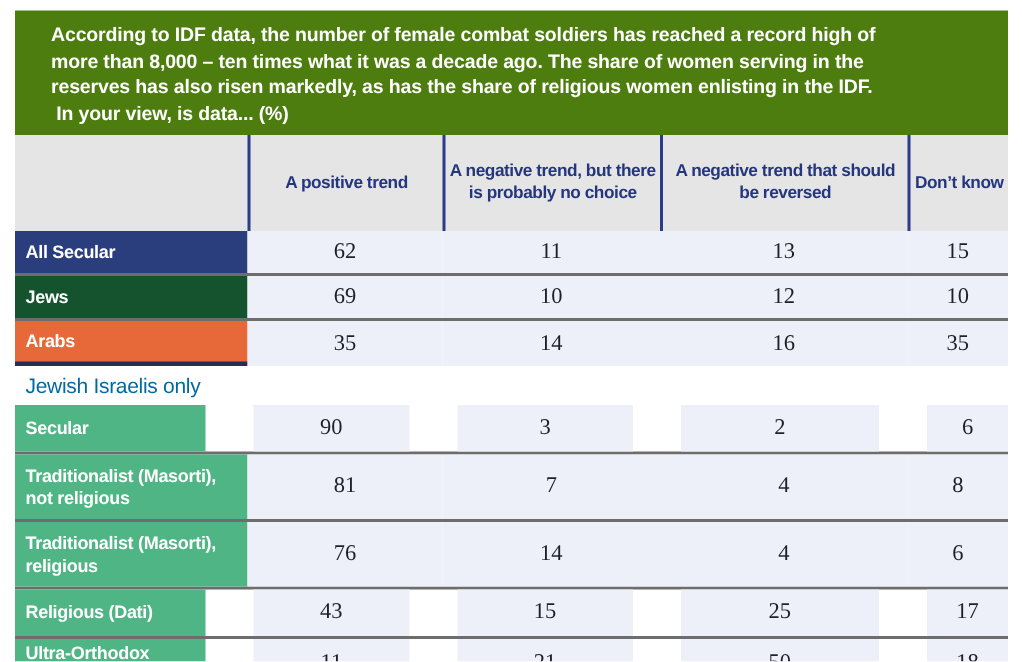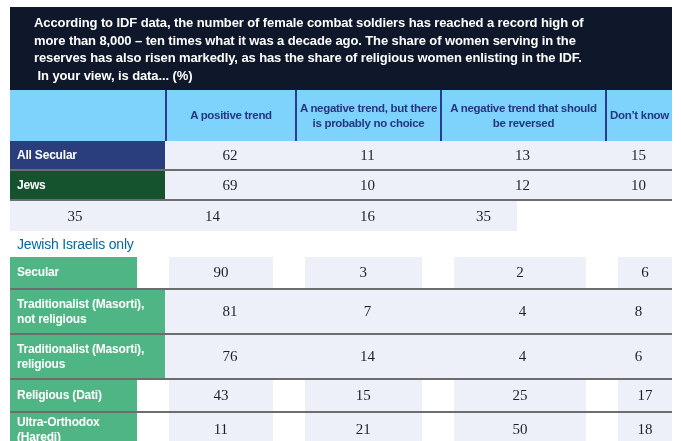--- a/index.html
+++ b/index.html
@@ -4,21 +4,21 @@
 <style>
   * { margin:0; padding:0; box-sizing:border-box; }
   body { background:#ffffff; font-family:"Liberation Sans","DejaVu Sans",sans-serif; }
   .figure{ width:681px; height:441px; background:#ffffff; padding:7px 9px 0 10px; overflow:hidden; }
 
   
   .question-box{ width:662px; height:83px; background:#2b3c8a; color:#ffffff; padding:7px 8px 0 8px; }
   .qline{ font-weight:bold; font-size:13px; line-height:17.5px; white-space:pre; letter-spacing:-0.1px; }
 
   
-  .hrow{ display:flex; height:51px; background:#7dd3fc; }
+  .hrow{ display:flex; height:64px; background:#e5e5e5; }
   .hspacer{ width:155px; }
   .hcell{ display:flex; flex-direction:column; justify-content:center; align-items:center; text-align:center;
           color:#24367e; font-weight:bold; font-size:11.5px; line-height:15px; letter-spacing:-0.3px;
           border-left:2px solid #2b3c8a; }
   .hcell div{ white-space:nowrap; }
 
   
   .row{ display:flex; width:662px; }
   .r30{ height:30px; } .r29{ height:33px;gap:32px; } .r26{ height:26px; } .r45{ height:45px; }
   .sep{ border-bottom:2px solid #6d6d6d; }
@@ -29,21 +29,21 @@
         font-family:"Liberation Serif","DejaVu Serif",serif; font-size:15px; color:#1d1f2a; }
   .w1{ width:130px; } .w2{ width:145px; } .w3{ width:165px; } .w4{ width:67px; }
   .section-label{ width:662px; display:flex; align-items:center; padding-left:7px;
         color:#0369a1; font-weight:normal; font-size:14px; letter-spacing:-0.2px; background:#ffffff; }
 </style>
 </head>
 <body>
 
 <div class="figure">
 
-  <div class="question-box" style="background-color: #0f172a; padding-left: 24px;">
+  <div class="question-box" style="background-color: #4d7c0f; padding-left: 24px;">
     <div class="qline">According to IDF data, the number of female combat soldiers has reached a record high of</div>
     <div class="qline">more than 8,000 – ten times what it was a decade ago. The share of women serving in the</div>
     <div class="qline">reserves has also risen markedly, as has the share of religious women enlisting in the IDF.</div>
     <div class="qline"> In your view, is data... (%)</div>
   </div>
 
   <div>
 
     <div class="hrow">
       <div class="hspacer"></div>
@@ -75,20 +75,21 @@
 
     <div class="row r30 sep">
       <div class="lab" style="background-color: #14532d;">Jews</div>
       <div class="val w1">69</div>
       <div class="val w2">10</div>
       <div class="val w3">12</div>
       <div class="val w4">10</div>
     </div>
 
     <div class="row r30">
+      <div class="lab arabs-underline" style="background-color: rgb(231, 105, 58);">Arabs</div>
       <div class="val w1">35</div>
       <div class="val w2">14</div>
       <div class="val w3">16</div>
       <div class="val w4">35</div>
     </div>
 
     <div class="row r26">
       <div class="section-label">Jewish Israelis only</div>
     </div>
 

